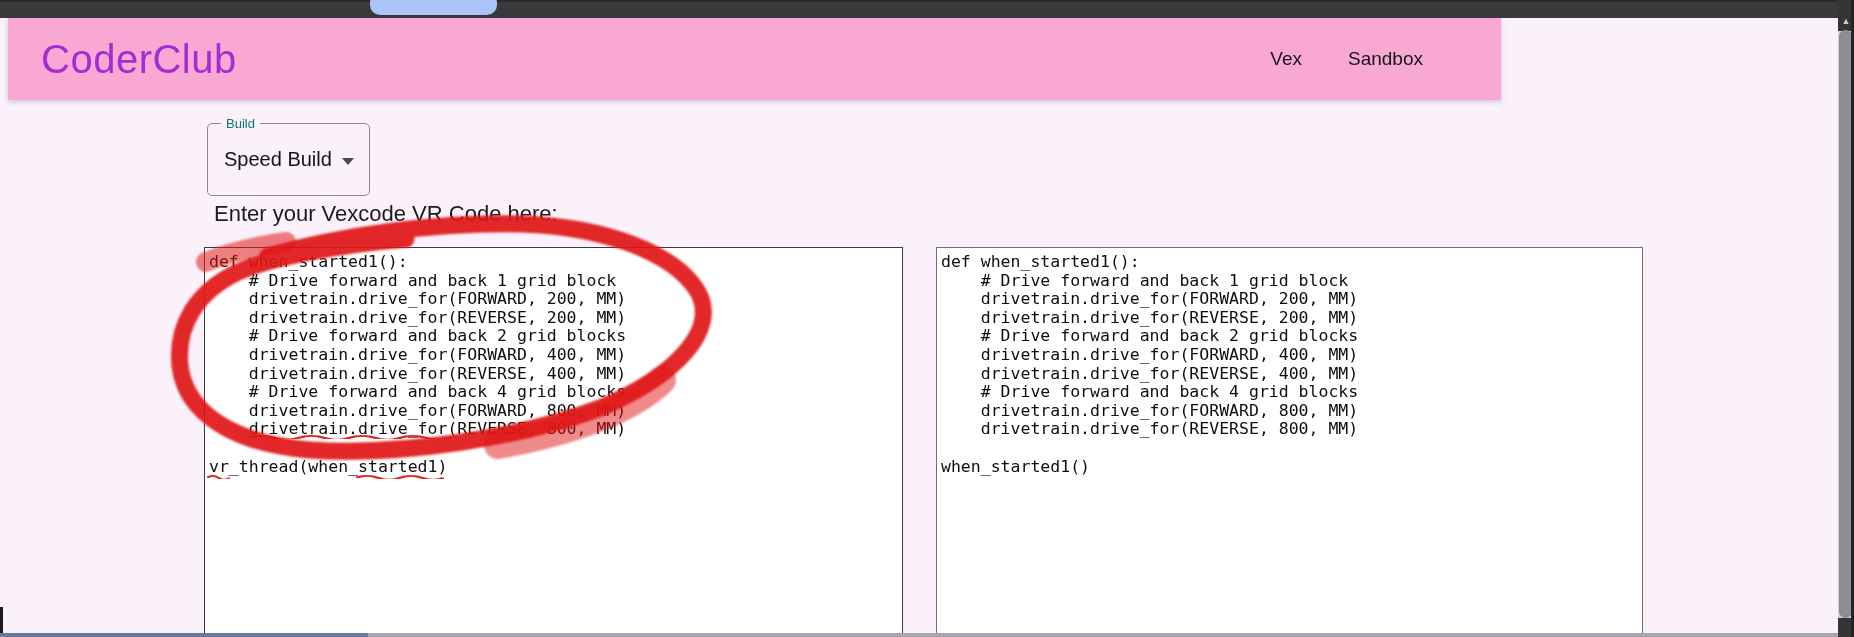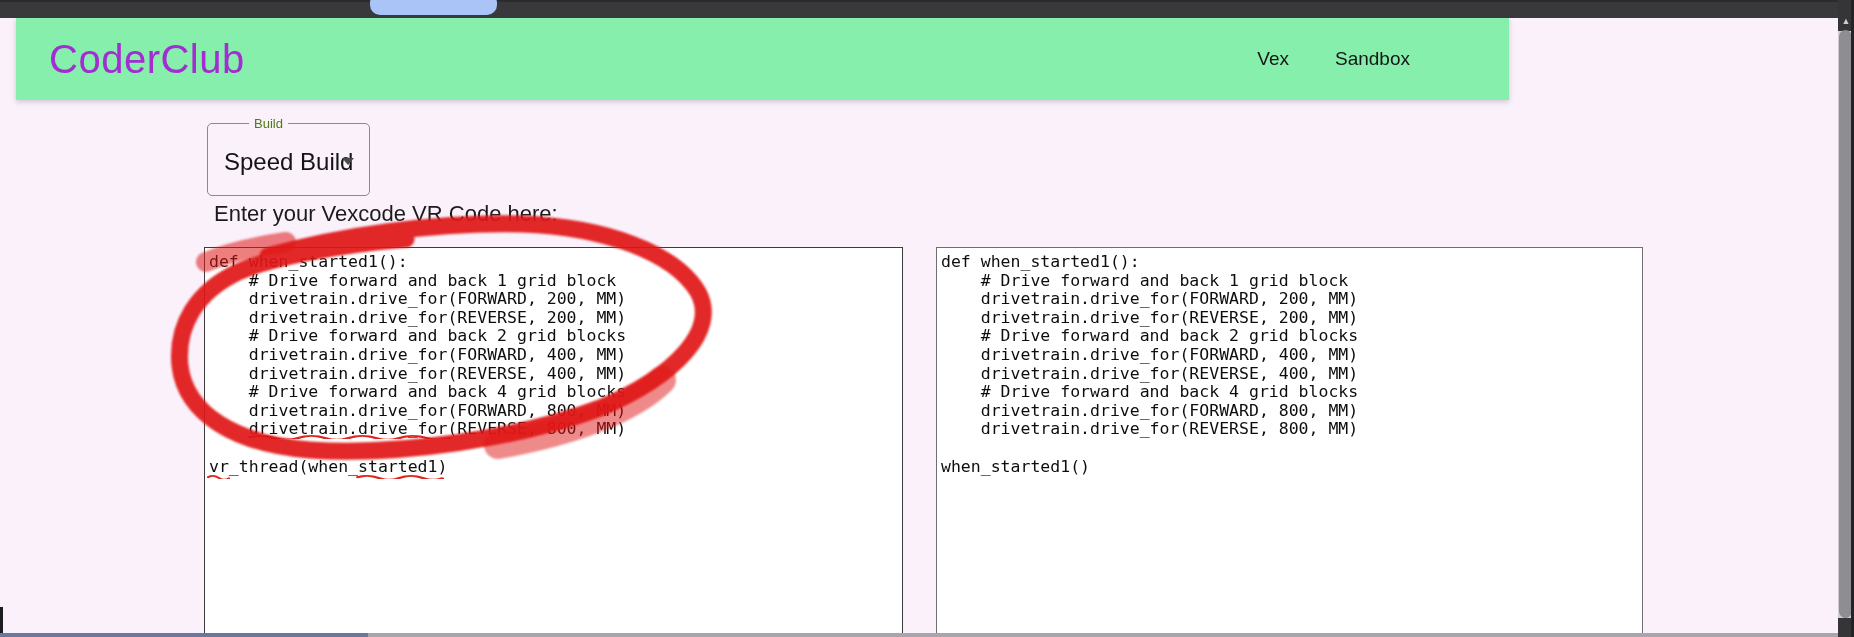--- a/index.html
+++ b/index.html
@@ -7,38 +7,38 @@
   #screen {
     position:relative; width:1854px; height:637px;
     overflow:hidden; background:#faf1fb;
     font-family:"Liberation Sans", sans-serif;
   }
   
   .topbar { position:absolute; left:0; top:0; width:1854px; height:18px; background:#39393b; border-top:2px solid #2b2b2d; }
   .toptab { position:absolute; left:370px; top:-9px; width:127px; height:22px; background:#abc4f8; border-radius:10px; }
   
   .header {
-    position:absolute; left:16px; top:18px; width:1493px; height:82px;
-    background:#86efac; box-shadow:0 2px 5px rgba(90,70,100,0.25);
+    position:absolute; left:8px; top:18px; width:1493px; height:82px;
+    background:#f9a8d4; box-shadow:0 2px 5px rgba(90,70,100,0.25);
     display:flex; align-items:center; justify-content:space-between;
   }
   .brand { font-size:40px; color:#a32cd3; padding-left:33px; letter-spacing:0.5px; }
-  .nav { display:flex; gap:46px; padding-right:99px; }
+  .nav { display:flex; gap:46px; padding-right:78px; }
   .nav a { font-size:19px; color:#161616; text-decoration:none; cursor:pointer; }
   
   .fieldset {
     position:absolute; left:207px; top:123px; width:163px; height:73px;
     border:1px solid #8a8a8a; border-radius:5px;
   }
   .fieldset .flabel {
-    position:absolute; left:13px; top:-8px; font-size:13px; color:#4d7c0f;
-    background:#faf1fb; padding:0 5px;margin-left:28px;
+    position:absolute; left:13px; top:-8px; font-size:13px; color:#0f766e;
+    background:#faf1fb; padding:0 5px;
   }
   .fieldset .fvalue {
-    position:absolute; left:16px; top:24px; font-size:24px; color:#141414;
+    position:absolute; left:16px; top:24px; font-size:20px; color:#141414;
   }
   .fieldset .farrow {
     position:absolute; right:15px; top:34px; width:0; height:0;
     border-left:6px solid transparent; border-right:6px solid transparent;
     border-top:7px solid #4a4a4a;
   }
   
   .sect-heading { position:absolute; font-size:22px; color:#1b1b1b; }
   #left-heading  { left:214px; top:201px; }
   #right-heading { left:938px; top:201px;margin-top:45px; }

